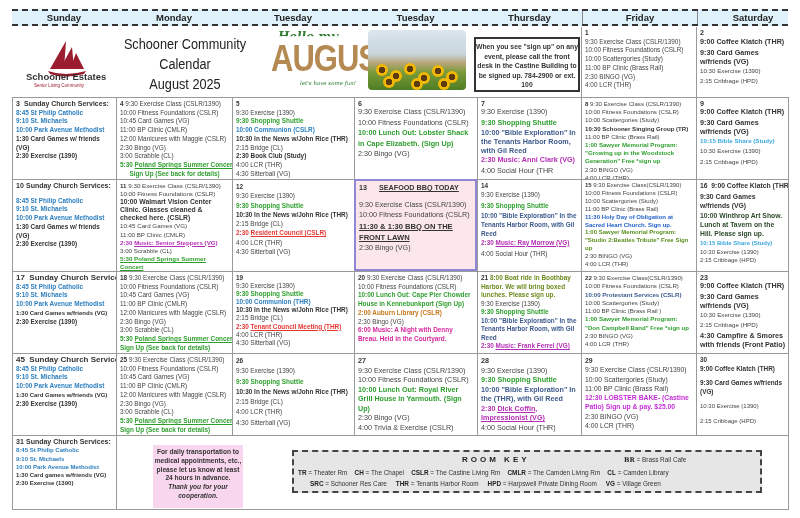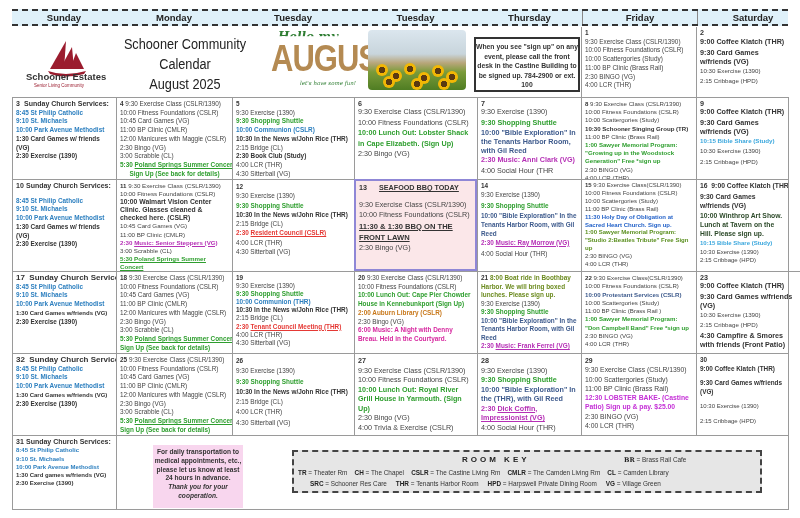--- a/index.html
+++ b/index.html
@@ -292,31 +292,31 @@
   <div class="cell" style="left:569px;top:271px;width:115px;height:82px;font-size:6.1px;line-height:8.3px;">
     <p><span class="num">22</span> <span>9:30 Exercise Class(CSLR/1390)</span></p>
     <p>10:00 Fitness Foundations  (CSLR)</p>
     <p class="nv">10:00 Protestant Services (CSLR)</p>
     <p>10:00 Scattergories (Study)</p>
     <p>11:00 BP Clinic (Brass Rail )</p>
     <p class="g wrap">1:00 Sawyer Memorial Program: "Don Campbell Band" Free *sign up</p>
     <p>2:30 BINGO (VG)</p>
     <p>4:00 LCR (THR)</p>
   </div>
-  <div class="cell big7" style="left:684px;top:271px;width:105px;height:82px;">
+  <div class="cell big7" style="left:684px;top:271px;width:93px;height:82px;">
     <p class="num" style="line-height:7px">23</p>
     <p class="b">9:00 Coffee Klatch  (THR)</p>
     <p class="b wrap" style="line-height:9px">9:30 Card Games w/friends (VG)</p>
     <p style="font-size:6.2px">10:30 Exercise (1390)</p>
     <p style="font-size:6.2px">2:15  Cribbage (HPD)</p>
     <p class="b wrap" style="line-height:9px">4:30 Campfire &amp; Smores with friends (Front Patio)</p>
   </div>
 
   <div class="cell" style="left:0;top:353px;width:104px;height:82px;">
-    <p class="sun-title" style="font-size:8px"><span class="num">32</span>&nbsp; <span>Sunday Church Services:</span></p>
+    <p class="sun-title" style="font-size:8px"><span class="num">45</span>&nbsp; <span>Sunday Church Services:</span></p>
     <p class="bl">8:45 St Philip Catholic</p>
     <p class="bl">9:10 St. Michaels</p>
     <p class="bl">10:00 Park Avenue Methodist</p>
     <p class="b" style="font-size:6px">1:30 Card Games w/friends (VG)</p>
     <p class="b">2:30 Exercise (1390)</p>
   </div>
   <div class="cell" style="left:104px;top:353px;width:116px;height:82px;">
     <p><span class="num">25</span> <span>9:30 Exercise Class (CSLR/1390)</span></p>
     <p>10:00 Fitness Foundations (CSLR)</p>
     <p>10:45 Card Games  (VG)</p>

